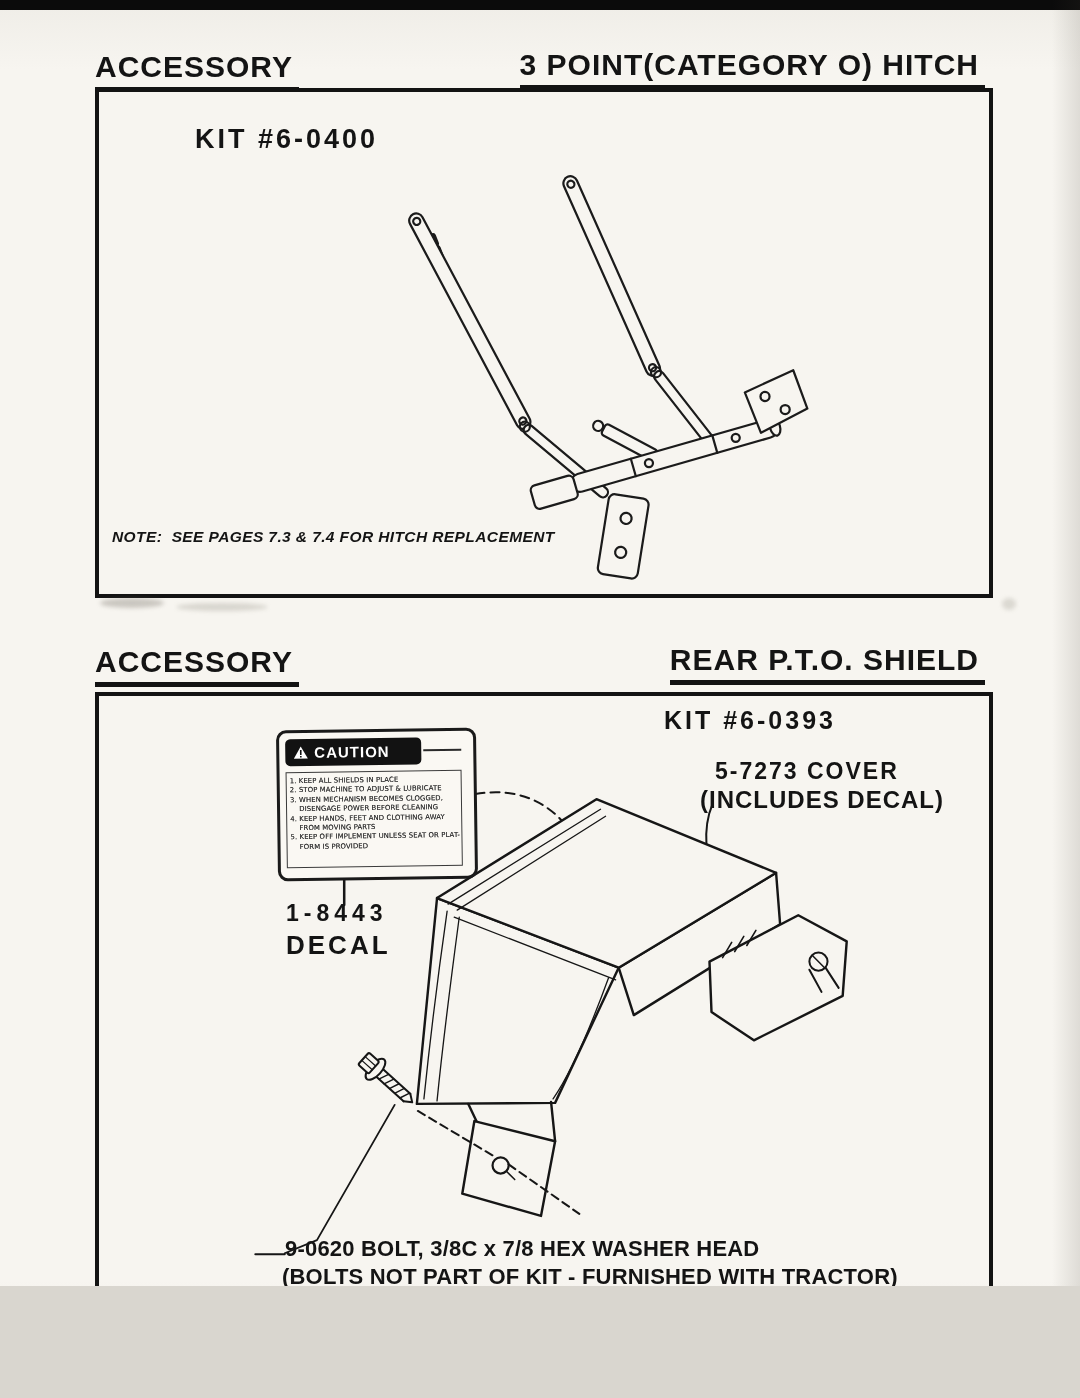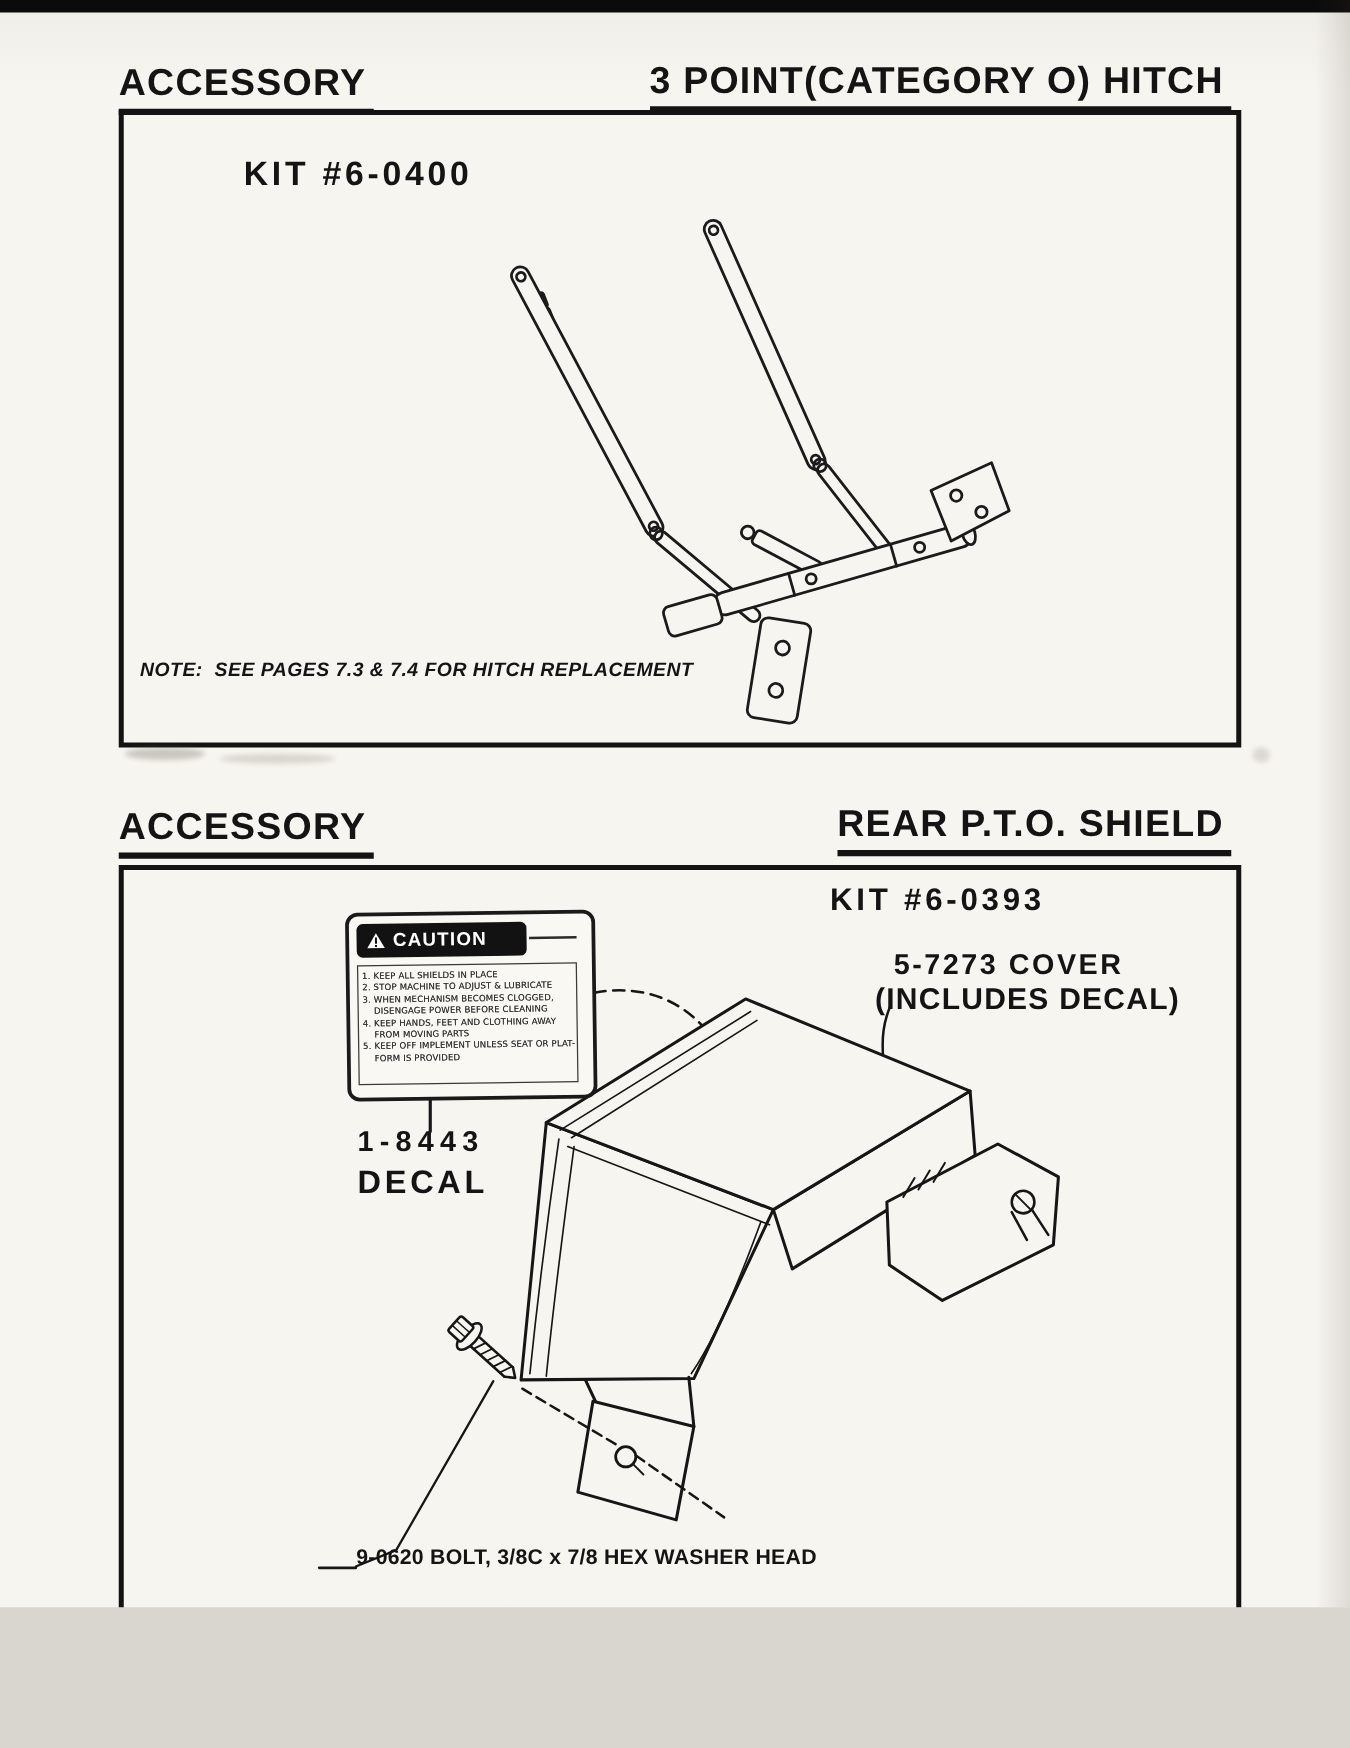--- a/index.html
+++ b/index.html
@@ -19,21 +19,21 @@
   .decal{position:absolute;left:277px;top:729px;width:194px;height:145px;border:3px solid #1a1a1a;
         border-radius:10px;background:#faf8f3;transform:rotate(-0.8deg);}
   .decal-head{position:absolute;left:6px;top:6px;width:136px;height:27px;background:#121212;border-radius:5px;
         display:flex;align-items:center;gap:6px;padding:0 8px;box-sizing:border-box;}
   .decal-head .ttl{color:#fff;font-weight:700;font-size:15px;letter-spacing:1px;}
   .decal-line{position:absolute;left:144px;top:18px;width:38px;border-top:2px solid #2a2a2a;}
   .decal-body{position:absolute;left:6px;top:39px;width:176px;height:96px;border:1.5px solid #3a3a3a;
         padding:4px 3px;box-sizing:border-box;overflow:hidden;}
   .decal-body div{font-family:"DejaVu Sans",sans-serif;font-size:6.9px;line-height:9.4px;color:#2f2f2f;
         white-space:pre;letter-spacing:.1px;text-shadow:0 0 .3px #666;}
-  .bolt-note{position:absolute;font-size:17px;font-weight:700;letter-spacing:.2px;white-space:nowrap;}
+  .bolt-note{position:absolute;font-size:22px;font-weight:700;letter-spacing:.2px;white-space:nowrap;}
   .footer-series{position:absolute;left:103px;top:1330px;font-size:25px;font-weight:700;letter-spacing:2px;
         border-bottom:4px solid #131313;padding-bottom:14px;}
   .footer-page{position:absolute;left:524px;top:1342px;font-size:21px;font-weight:400;}
   .noise{position:absolute;border-radius:50%;filter:blur(2px);pointer-events:none;}
   .smudge{position:absolute;filter:blur(.6px);pointer-events:none;}
 </style>
 </head>
 <body>
 
 <div class="page">
@@ -172,20 +172,21 @@
       <div>    FROM MOVING PARTS</div>
       <div>5. KEEP OFF IMPLEMENT UNLESS SEAT OR PLAT-</div>
       <div>    FORM IS PROVIDED</div>
     </div>
   </div>
 
   <div class="lbl" style="left:286px;top:900px;font-size:23px;letter-spacing:5px;">1-8443</div>
   <div class="lbl" style="left:286px;top:930px;font-size:26px;letter-spacing:3px;">DECAL</div>
 
   <div class="bolt-note" style="left:285px;top:1236px;">9-0620 BOLT, 3/8C x 7/8 HEX WASHER HEAD</div>
+  <div class="bolt-note" style="left:282px;top:1264px;">(BOLTS NOT PART OF KIT - FURNISHED WITH TRACTOR)</div>
 
   <div class="footer-series">1650 SERIES</div>
   <div class="footer-page">9.2</div>
 
   <div class="smudge" style="left:240px;top:1362px;width:175px;height:3px;background:linear-gradient(90deg,rgba(90,85,75,.45),rgba(90,85,75,0));"></div>
   <div class="smudge" style="left:518px;top:1372px;width:50px;height:3px;background:rgba(90,85,75,.5);"></div>
   <div class="smudge" style="left:620px;top:1358px;width:392px;height:2px;background:rgba(90,85,75,.25);"></div>
 
   <svg style="position:absolute;left:975px;top:1298px;" width="70" height="42" viewBox="0 0 70 42">
     <g fill="none" stroke="#8a857c" stroke-width="2.2" opacity=".55" stroke-linecap="round">

